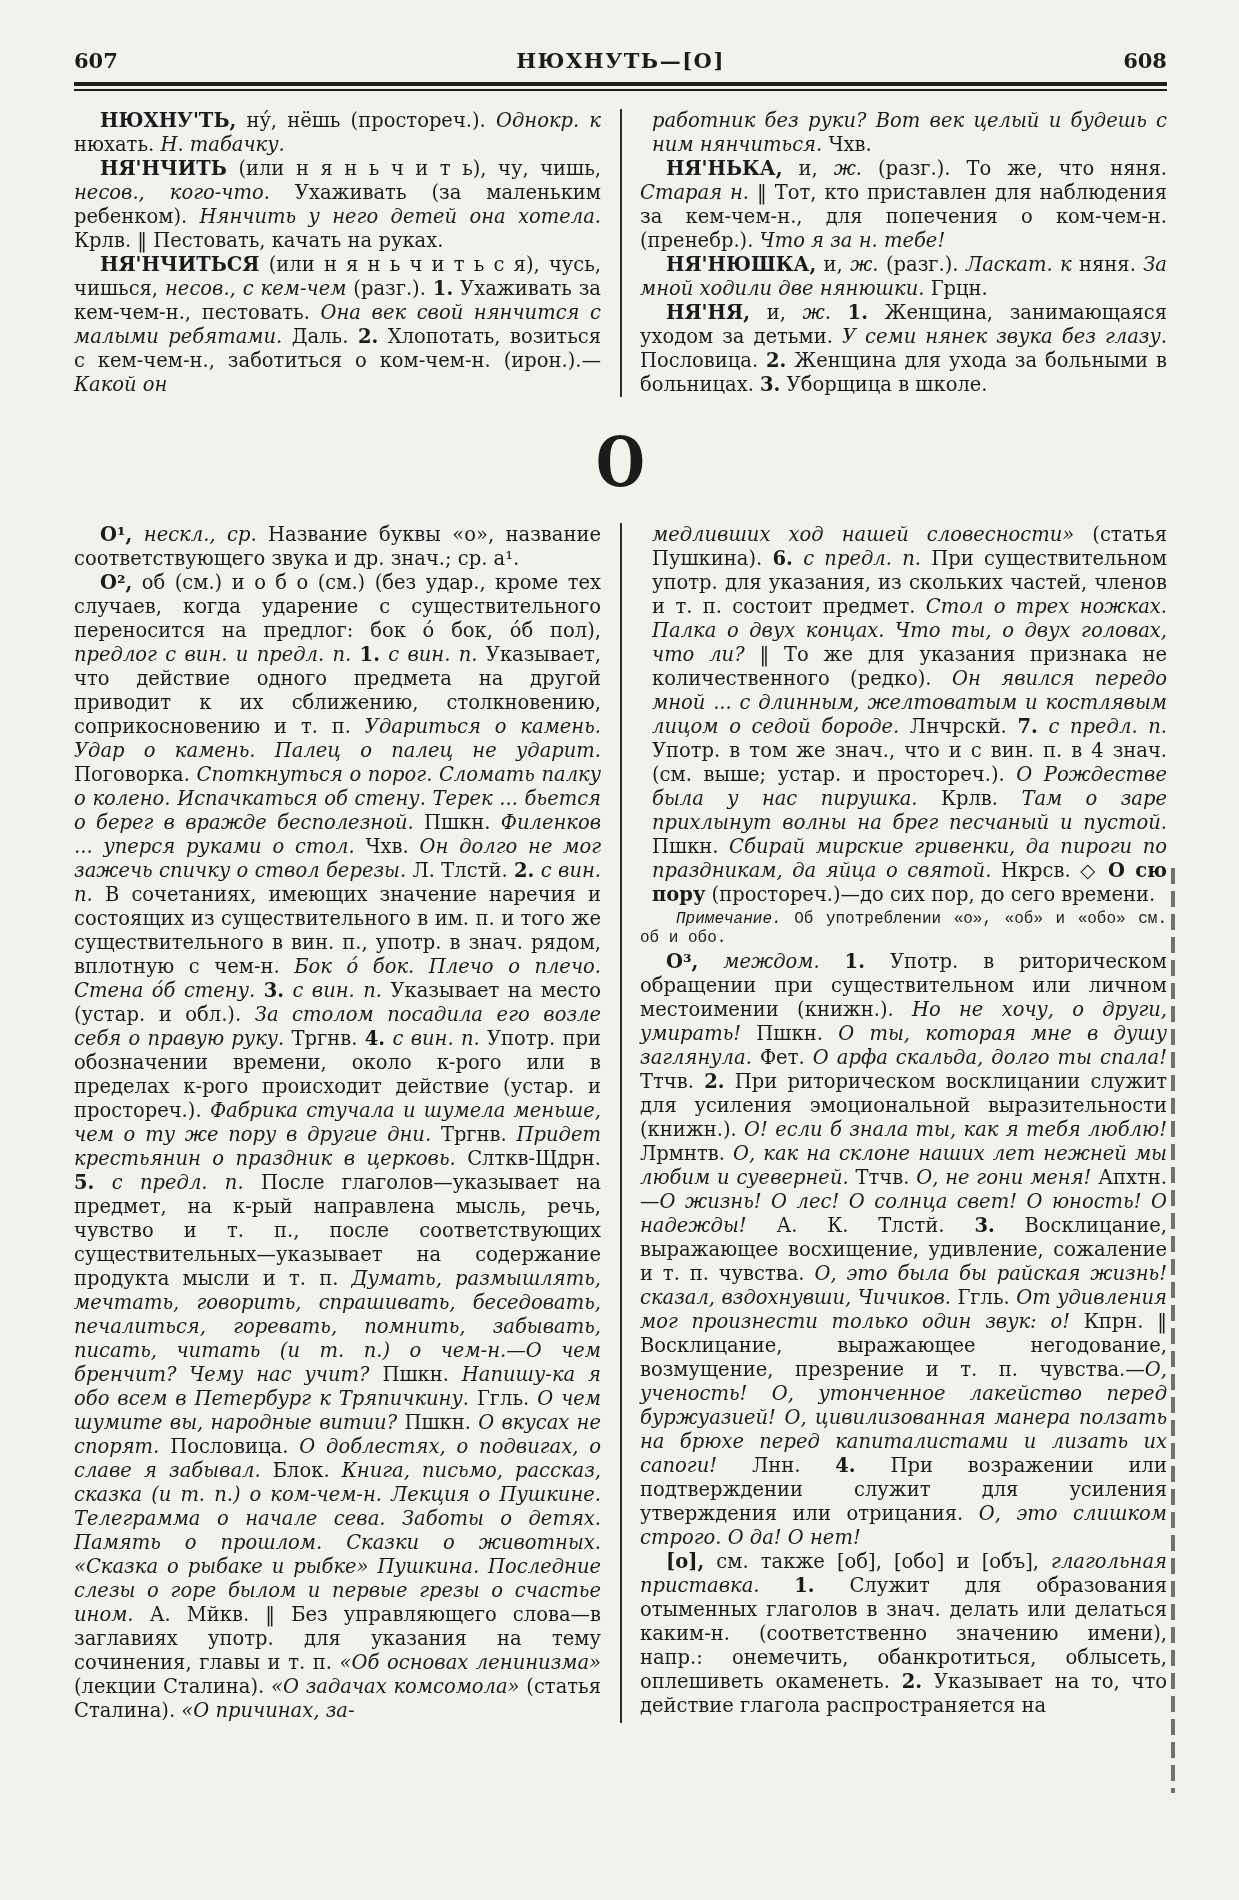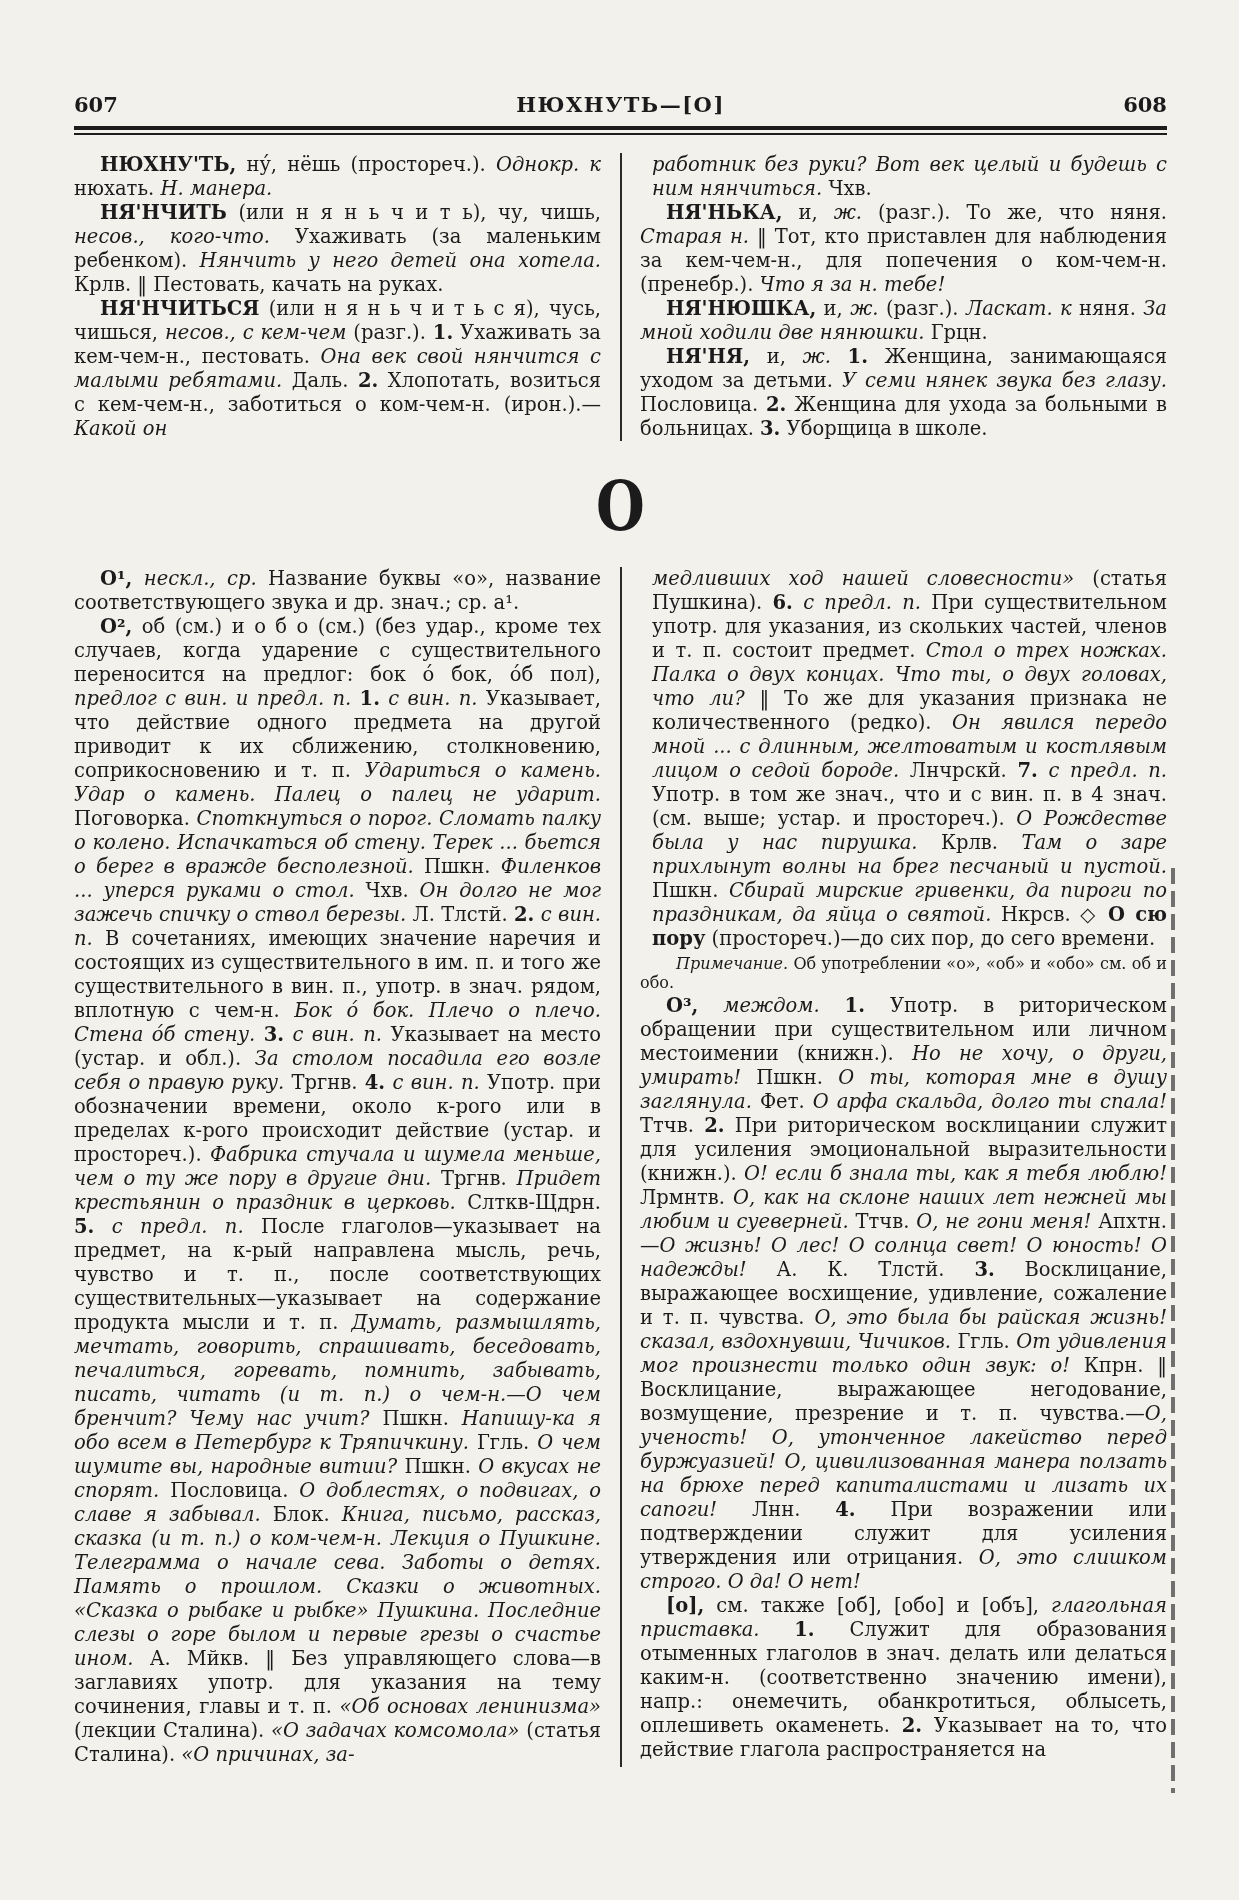--- a/index.html
+++ b/index.html
@@ -1,20 +1,20 @@
 <!DOCTYPE html>
 <html><head>
 <meta charset="utf-8">
 <style>
   html,body{margin:0;padding:0;background:#efede8;}
   .page{
     position:relative;
     width:1239px;height:1900px;
     box-sizing:border-box;
-    padding:92px 72px 40px 74px;
+    padding:48px 72px 40px 74px;
     background:#f3f1ec;
     color:#1b1b1b;
     font-family:"DejaVu Serif","Liberation Serif",serif;
     overflow:hidden;
   }
   .page-header{
     display:flex;justify-content:space-between;align-items:baseline;
     font-weight:bold;font-size:21px;
   }
   .running-head{letter-spacing:1.5px;}
@@ -25,21 +25,21 @@
   }
   .two-col{display:flex;justify-content:space-between;margin-top:18px;}
   .col{
     width:527px;
     font-size:19.5px;line-height:24px;
     text-align:justify;
     hyphens:none;
   }
   .col p{margin:0;text-indent:26px;}
   .col p.cont{text-indent:0;margin-left:12px;}
-  .col p.note{font-size:16px;line-height:19px;text-indent:36px;margin:3px 0 2px 0;}
+  .col p.note{font-size:16px;line-height:19px;text-indent:36px;margin:3px 0 2px 0;font-family:Liberation Mono, monospace;}
   .col-divider{width:2px;background:#2a2a2a;margin:0 2px;}
   .section-letter-wrap{text-align:center;margin:30px 0 26px 0;}
   .section-letter{
     display:inline-block;
     font-size:70px;line-height:70px;font-weight:bold;
     transform:scaleX(.8);
   }
   .scan-edge-artifact{
     position:absolute;right:64px;top:868px;width:4px;height:925px;
     background:repeating-linear-gradient(to bottom,#2b2b2b 0 16px,rgba(0,0,0,0) 16px 23px);
@@ -54,21 +54,21 @@
   <header class="page-header">
     <span>607</span>
     <span class="running-head">НЮХНУТЬ—[О]</span>
     <span>608</span>
   </header>
 
   <div class="double-rule"></div>
 
   <section class="two-col">
     <div class="col">
-        <p><b>НЮХНУ'ТЬ,</b> ну́, нёшь (простореч.). <i>Однокр. к</i> нюхать. <i>Н. манера.</i></p>
+        <p><b>НЮХНУ'ТЬ,</b> ну́, нёшь (простореч.). <i>Однокр. к</i> нюхать. <i>Н. табачку.</i></p>
         <p><b>НЯ'НЧИТЬ</b> (или н я н ь ч и т ь), чу, чишь, <i>несов., кого-что.</i> Ухаживать (за маленьким ребенком). <i>Нянчить у него детей она хотела.</i> Крлв. ‖ Пестовать, качать на руках.</p>
         <p><b>НЯ'НЧИТЬСЯ</b> (или н я н ь ч и т ь с я), чусь, чишься, <i>несов., с кем-чем</i> (разг.). <b>1.</b> Ухаживать за кем-чем-н., пестовать. <i>Она век свой нянчится с малыми ребятами.</i> Даль. <b>2.</b> Хлопотать, возиться с кем-чем-н., заботиться о ком-чем-н. (ирон.).—<i>Какой он</i></p>
       </div>
     <div class="col-divider"></div>
     <div class="col">
         <p class="cont"><i>работник без руки? Вот век целый и будешь с ним нянчиться.</i> Чхв.</p>
         <p><b>НЯ'НЬКА,</b> и, <i>ж.</i> (разг.). То же, что няня. <i>Старая н.</i> ‖ Тот, кто приставлен для наблюдения за кем-чем-н., для попечения о ком-чем-н. (пренебр.). <i>Что я за н. тебе!</i></p>
         <p><b>НЯ'НЮШКА,</b> и, <i>ж.</i> (разг.). <i>Ласкат. к</i> няня. <i>За мной ходили две нянюшки.</i> Грцн.</p>
         <p><b>НЯ'НЯ,</b> и, <i>ж.</i> <b>1.</b> Женщина, занимающаяся уходом за детьми. <i>У семи нянек звука без глазу.</i> Пословица. <b>2.</b> Женщина для ухода за больными в больницах. <b>3.</b> Уборщица в школе.</p>
       </div>

